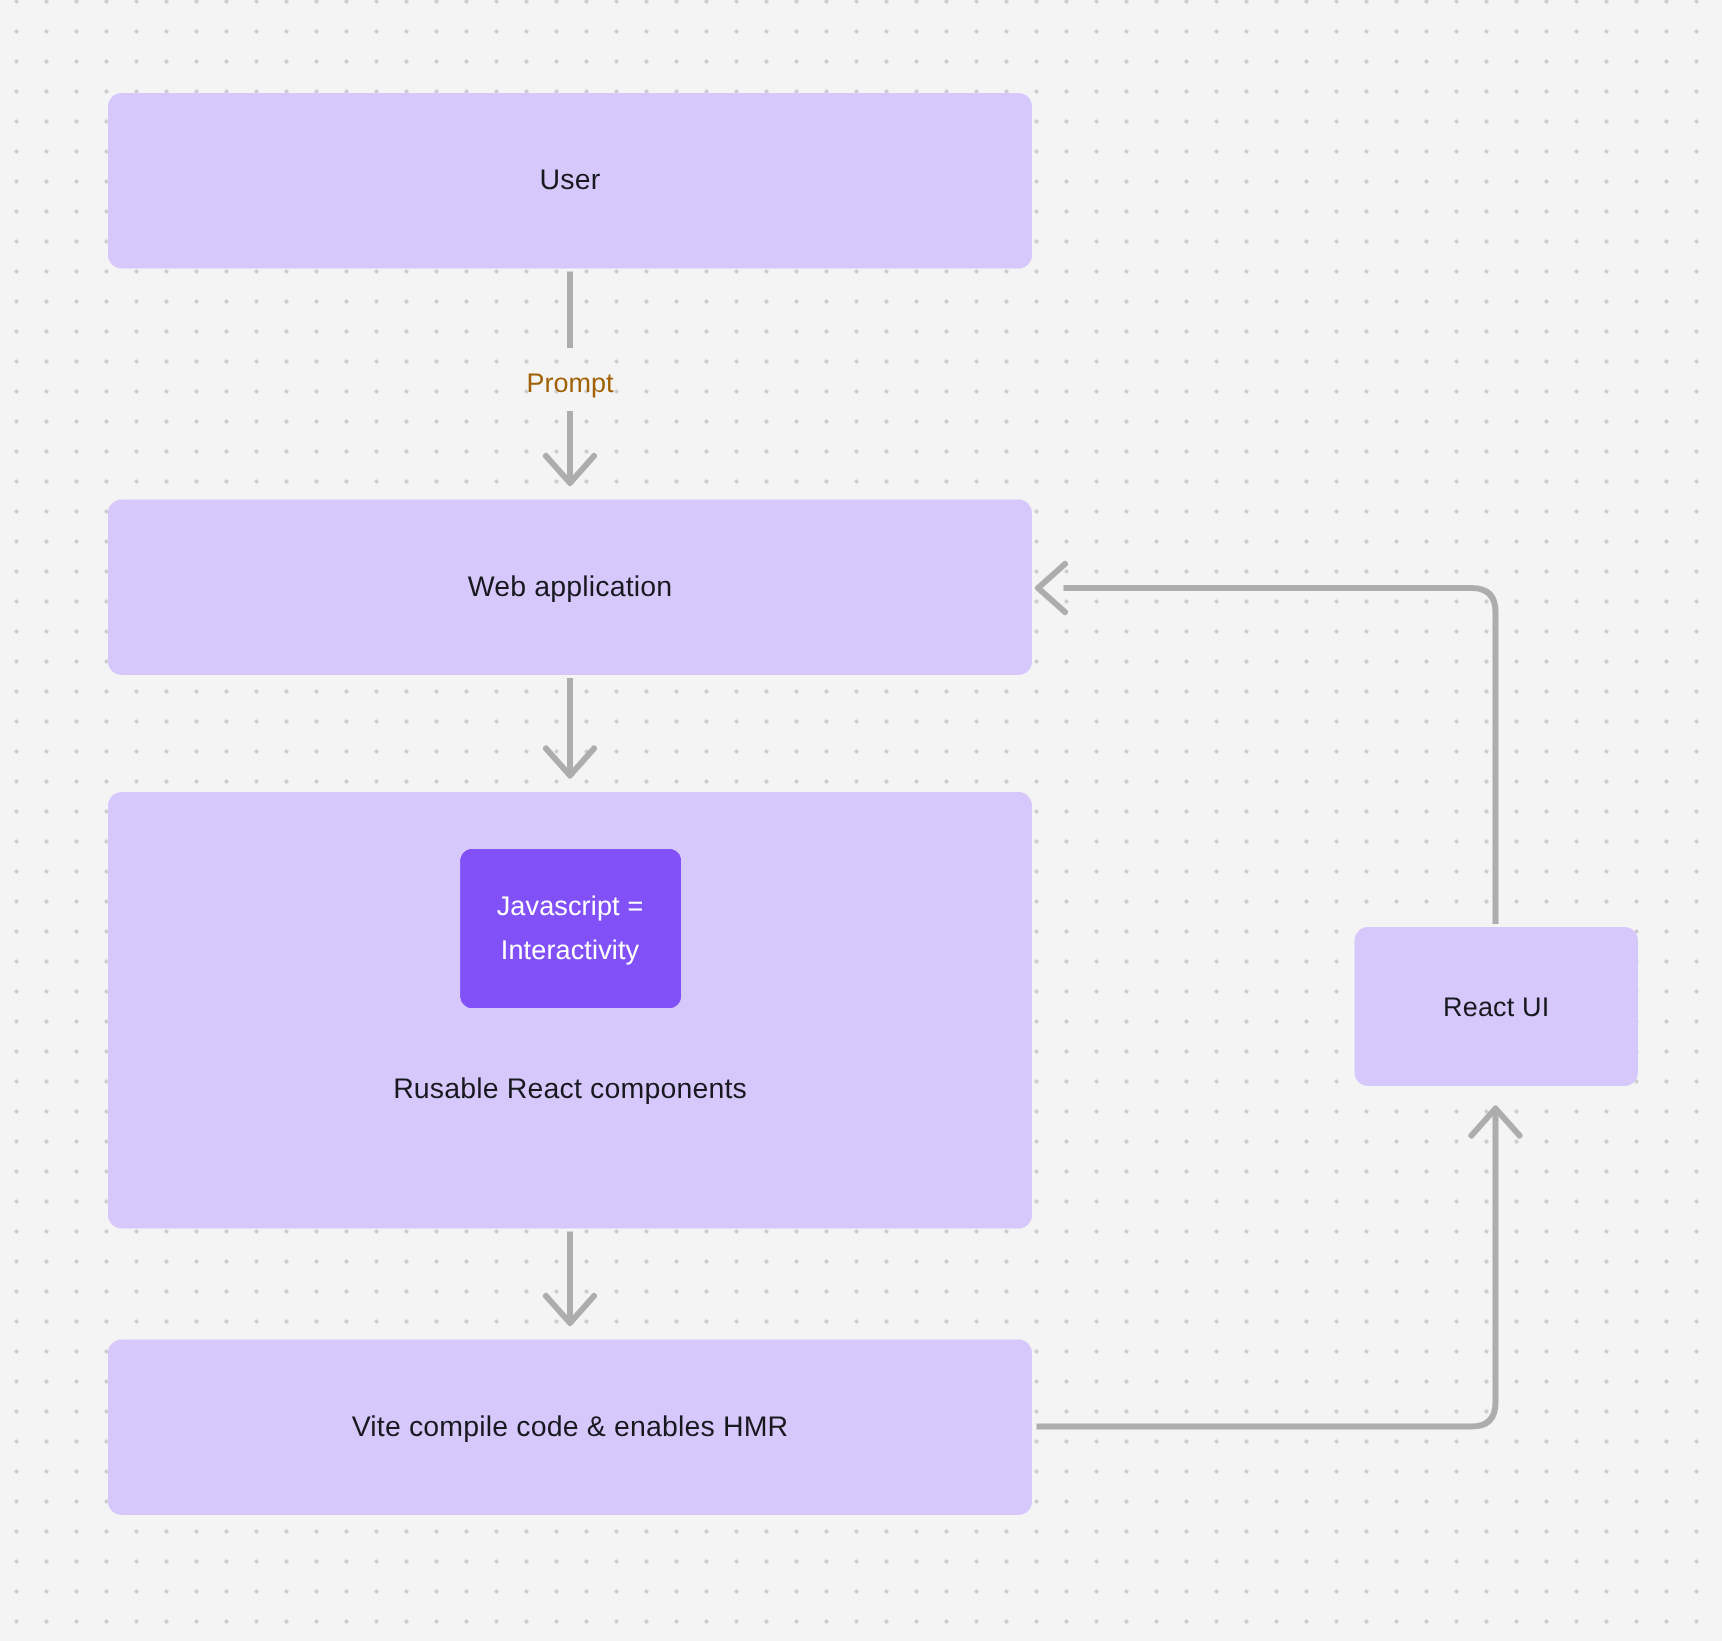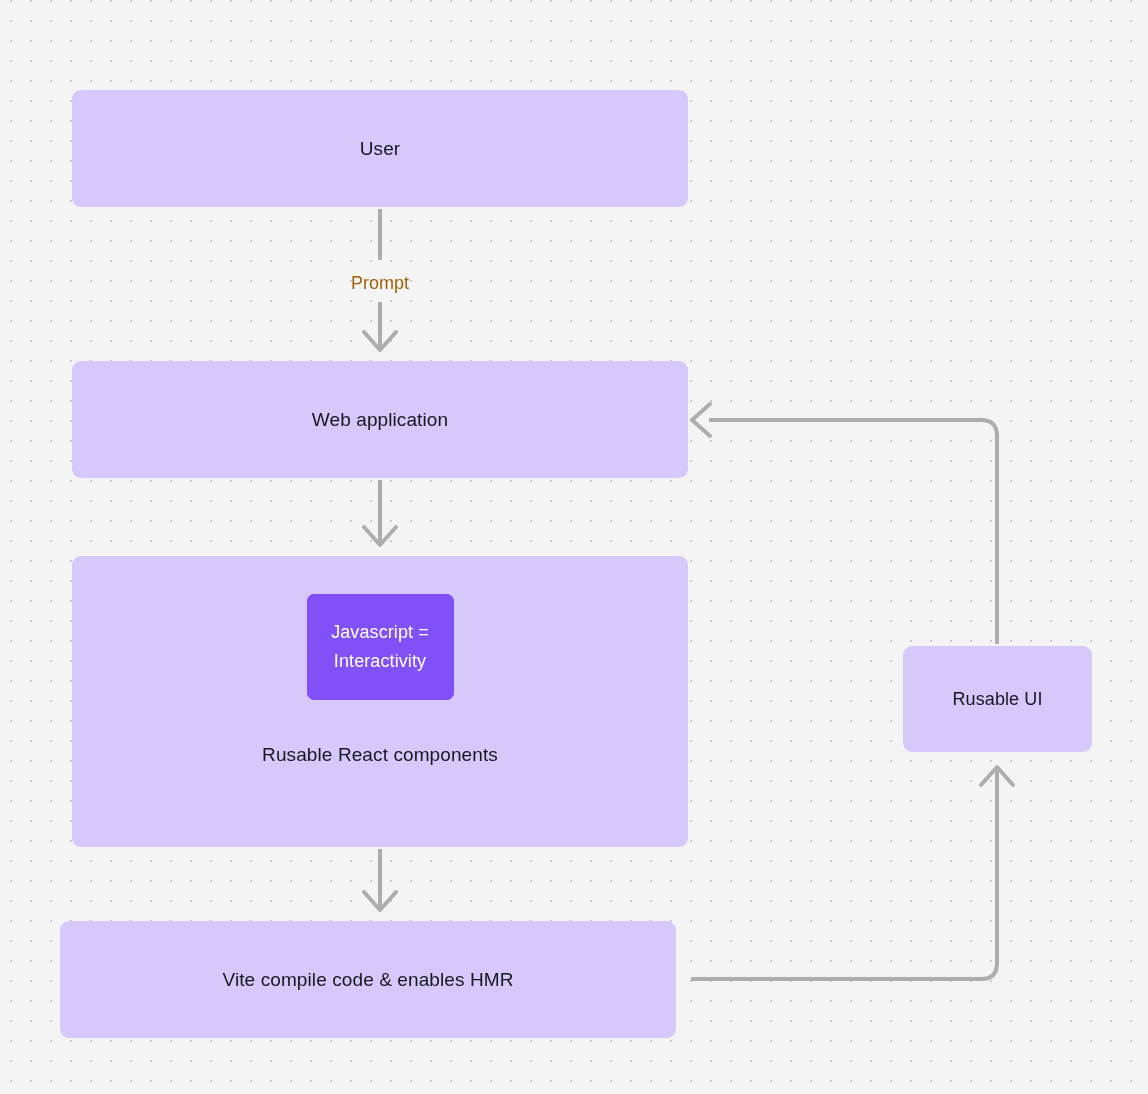--- a/index.html
+++ b/index.html
@@ -15,21 +15,20 @@
     background-color: #f4f4f5;
     background-image: radial-gradient(circle, #c9c9cf 1.1px, transparent 1.2px);
     background-size: 20px 20px;
     background-position: 1px 11px;
   }
 
   .canvas {
     position: relative;
     width: 1148px;
     height: 866px;
-    margin-top: 28px;
   }
 
   .svg-layer {
     position: absolute;
     inset: 0;
     width: 1148px;
     height: 1094px;
     pointer-events: none;
   }
 
@@ -55,21 +54,21 @@
     font-size: 18px;
     line-height: 29px;
     text-align: center;
     border-radius: 8px;
   }
 
   
   #node-user            { left: 72px;  top: 62px;  width: 616px; height: 117px; }
   #node-web-application { left: 72px;  top: 333px; width: 616px; height: 117px; }
   #node-components      { left: 72px;  top: 528px; width: 616px; height: 291px; }
-  #node-vite            { left: 60px;  top: 893px; width: 616px; height: 117px; }
+  #node-vite            { left: 72px;  top: 893px; width: 616px; height: 117px; }
   #node-render-ui       { left: 903px; top: 618px; width: 189px; height: 106px; font-size: 18px; }
 
   #node-components {
     display: block;
     align-items: unset;
     justify-content: unset;
   }
 
   .inner-row {
     position: absolute;
@@ -186,18 +185,18 @@
 
   <div class="node node-outer" id="node-web-application">
     <span>Web application</span>
   </div>
 
   <div class="node node-outer" id="node-vite">
     <span>Vite compile code &amp; enables HMR</span>
   </div>
 
   <div class="node node-outer" id="node-render-ui">
-    <span>Rusable UI</span>
+    <span>React UI</span>
   </div>
 
   <div class="edge-label" id="edge-label-prompt">Prompt</div>
 
 </div>
 
 </body></html>

